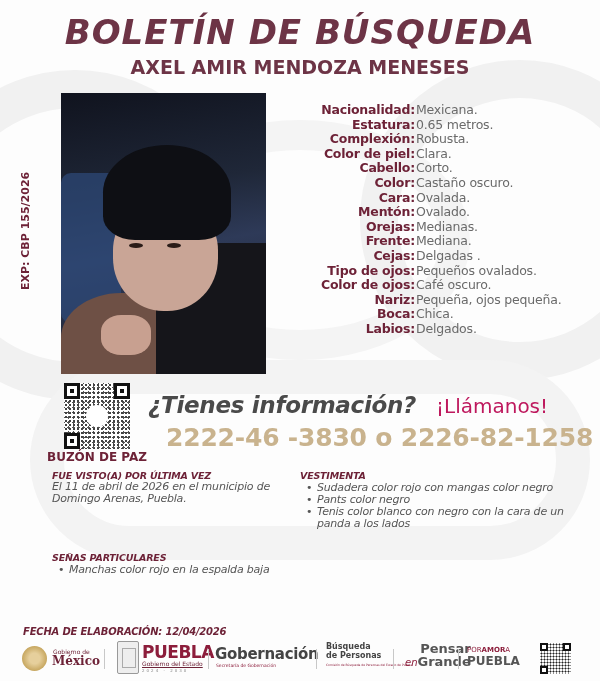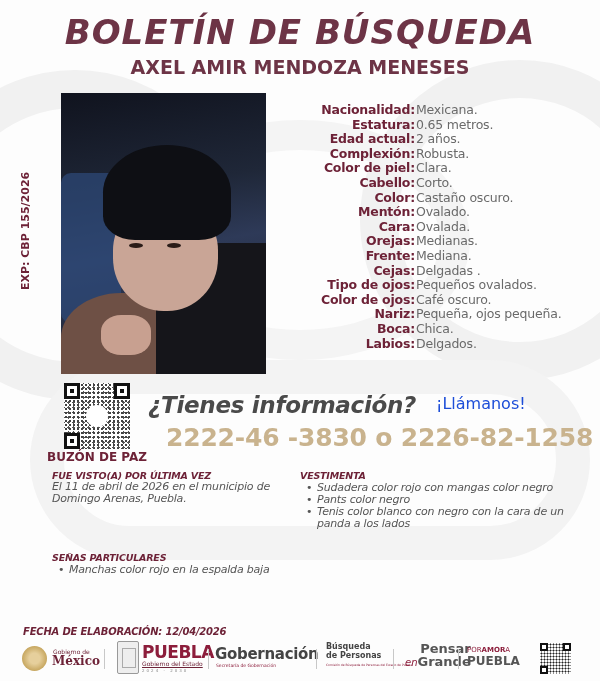--- a/index.html
+++ b/index.html
@@ -48,21 +48,21 @@
     background-image:
       radial-gradient(#222 1.1px, transparent 1.3px),
       radial-gradient(#333 1px, transparent 1.2px);
     background-size: 4px 4px, 5px 5px; background-position: 0 0, 2px 2px; opacity: .85; }
   .qr .hole { position: absolute; left: 22px; top: 22px; width: 22px; height: 22px; background: #fff; border-radius: 50%; }
   .buzon { position: absolute; left: 47px; top: 450px; font-family: "DejaVu Sans", sans-serif; font-weight: bold;
     font-size: 12px; color: #6d2237; }
 
   .info-q { position: absolute; left: 148px; top: 392px; font-family: "DejaVu Sans", sans-serif; font-weight: 900;
     font-style: italic; font-size: 23px; color: #4a4a4a; white-space: nowrap; letter-spacing: -0.3px; }
-  .info-call { position: absolute; left: 436px; top: 394px; font-family: "DejaVu Sans", sans-serif; font-size: 16px; color: #1d4ed8; white-space: nowrap; }
+  .info-call { position: absolute; left: 436px; top: 394px; font-family: "DejaVu Sans", sans-serif; font-size: 20px; color: #be185d; white-space: nowrap; }
   .phones { position: absolute; left: 166px; top: 423px; font-family: "DejaVu Sans", sans-serif; font-weight: bold;
     font-size: 25px; color: #c9b38e; white-space: nowrap; letter-spacing: -0.2px; }
 
   .sec-h { font-family: "DejaVu Sans", sans-serif; font-weight: bold; font-style: italic; font-size: 9.5px; color: #6d2237; letter-spacing: -0.2px; }
   .sec-t { font-family: "DejaVu Sans", sans-serif; font-weight: normal; font-style: italic; font-size: 11px; color: #555; line-height: 12px; letter-spacing: -0.2px; }
   .seen { position: absolute; left: 52px; top: 470px; width: 240px; }
   .vest { position: absolute; left: 300px; top: 470px; width: 290px; }
   .senas { position: absolute; left: 52px; top: 552px; width: 260px; }
   ul.bul { list-style: none; margin-top: 1px; }
   ul.bul li { position: relative; padding-left: 17px; }
@@ -123,46 +123,42 @@
   <div class="attrs">
     <div class="attr-row">
         <span class="attr-label">Nacionalidad:</span>
         <span class="attr-value">Mexicana.</span>
       </div>
     <div class="attr-row">
         <span class="attr-label">Estatura:</span>
         <span class="attr-value">0.65 metros.</span>
       </div>
     <div class="attr-row">
-        <span class="attr-label">Edad actual:</span>
-        <span class="attr-value">2 años.</span>
-      </div>
-    <div class="attr-row">
         <span class="attr-label">Complexión:</span>
         <span class="attr-value">Robusta.</span>
       </div>
     <div class="attr-row">
         <span class="attr-label">Color de piel:</span>
         <span class="attr-value">Clara.</span>
       </div>
     <div class="attr-row">
         <span class="attr-label">Cabello:</span>
         <span class="attr-value">Corto.</span>
       </div>
     <div class="attr-row">
         <span class="attr-label">Color:</span>
         <span class="attr-value">Castaño oscuro.</span>
       </div>
     <div class="attr-row">
+        <span class="attr-label">Cara:</span>
+        <span class="attr-value">Ovalada.</span>
+      </div>
+    <div class="attr-row">
         <span class="attr-label">Mentón:</span>
         <span class="attr-value">Ovalado.</span>
-      </div>
-    <div class="attr-row">
-        <span class="attr-label">Cara:</span>
-        <span class="attr-value">Ovalada.</span>
       </div>
     <div class="attr-row">
         <span class="attr-label">Orejas:</span>
         <span class="attr-value">Medianas.</span>
       </div>
     <div class="attr-row">
         <span class="attr-label">Frente:</span>
         <span class="attr-value">Mediana.</span>
       </div>
     <div class="attr-row">

